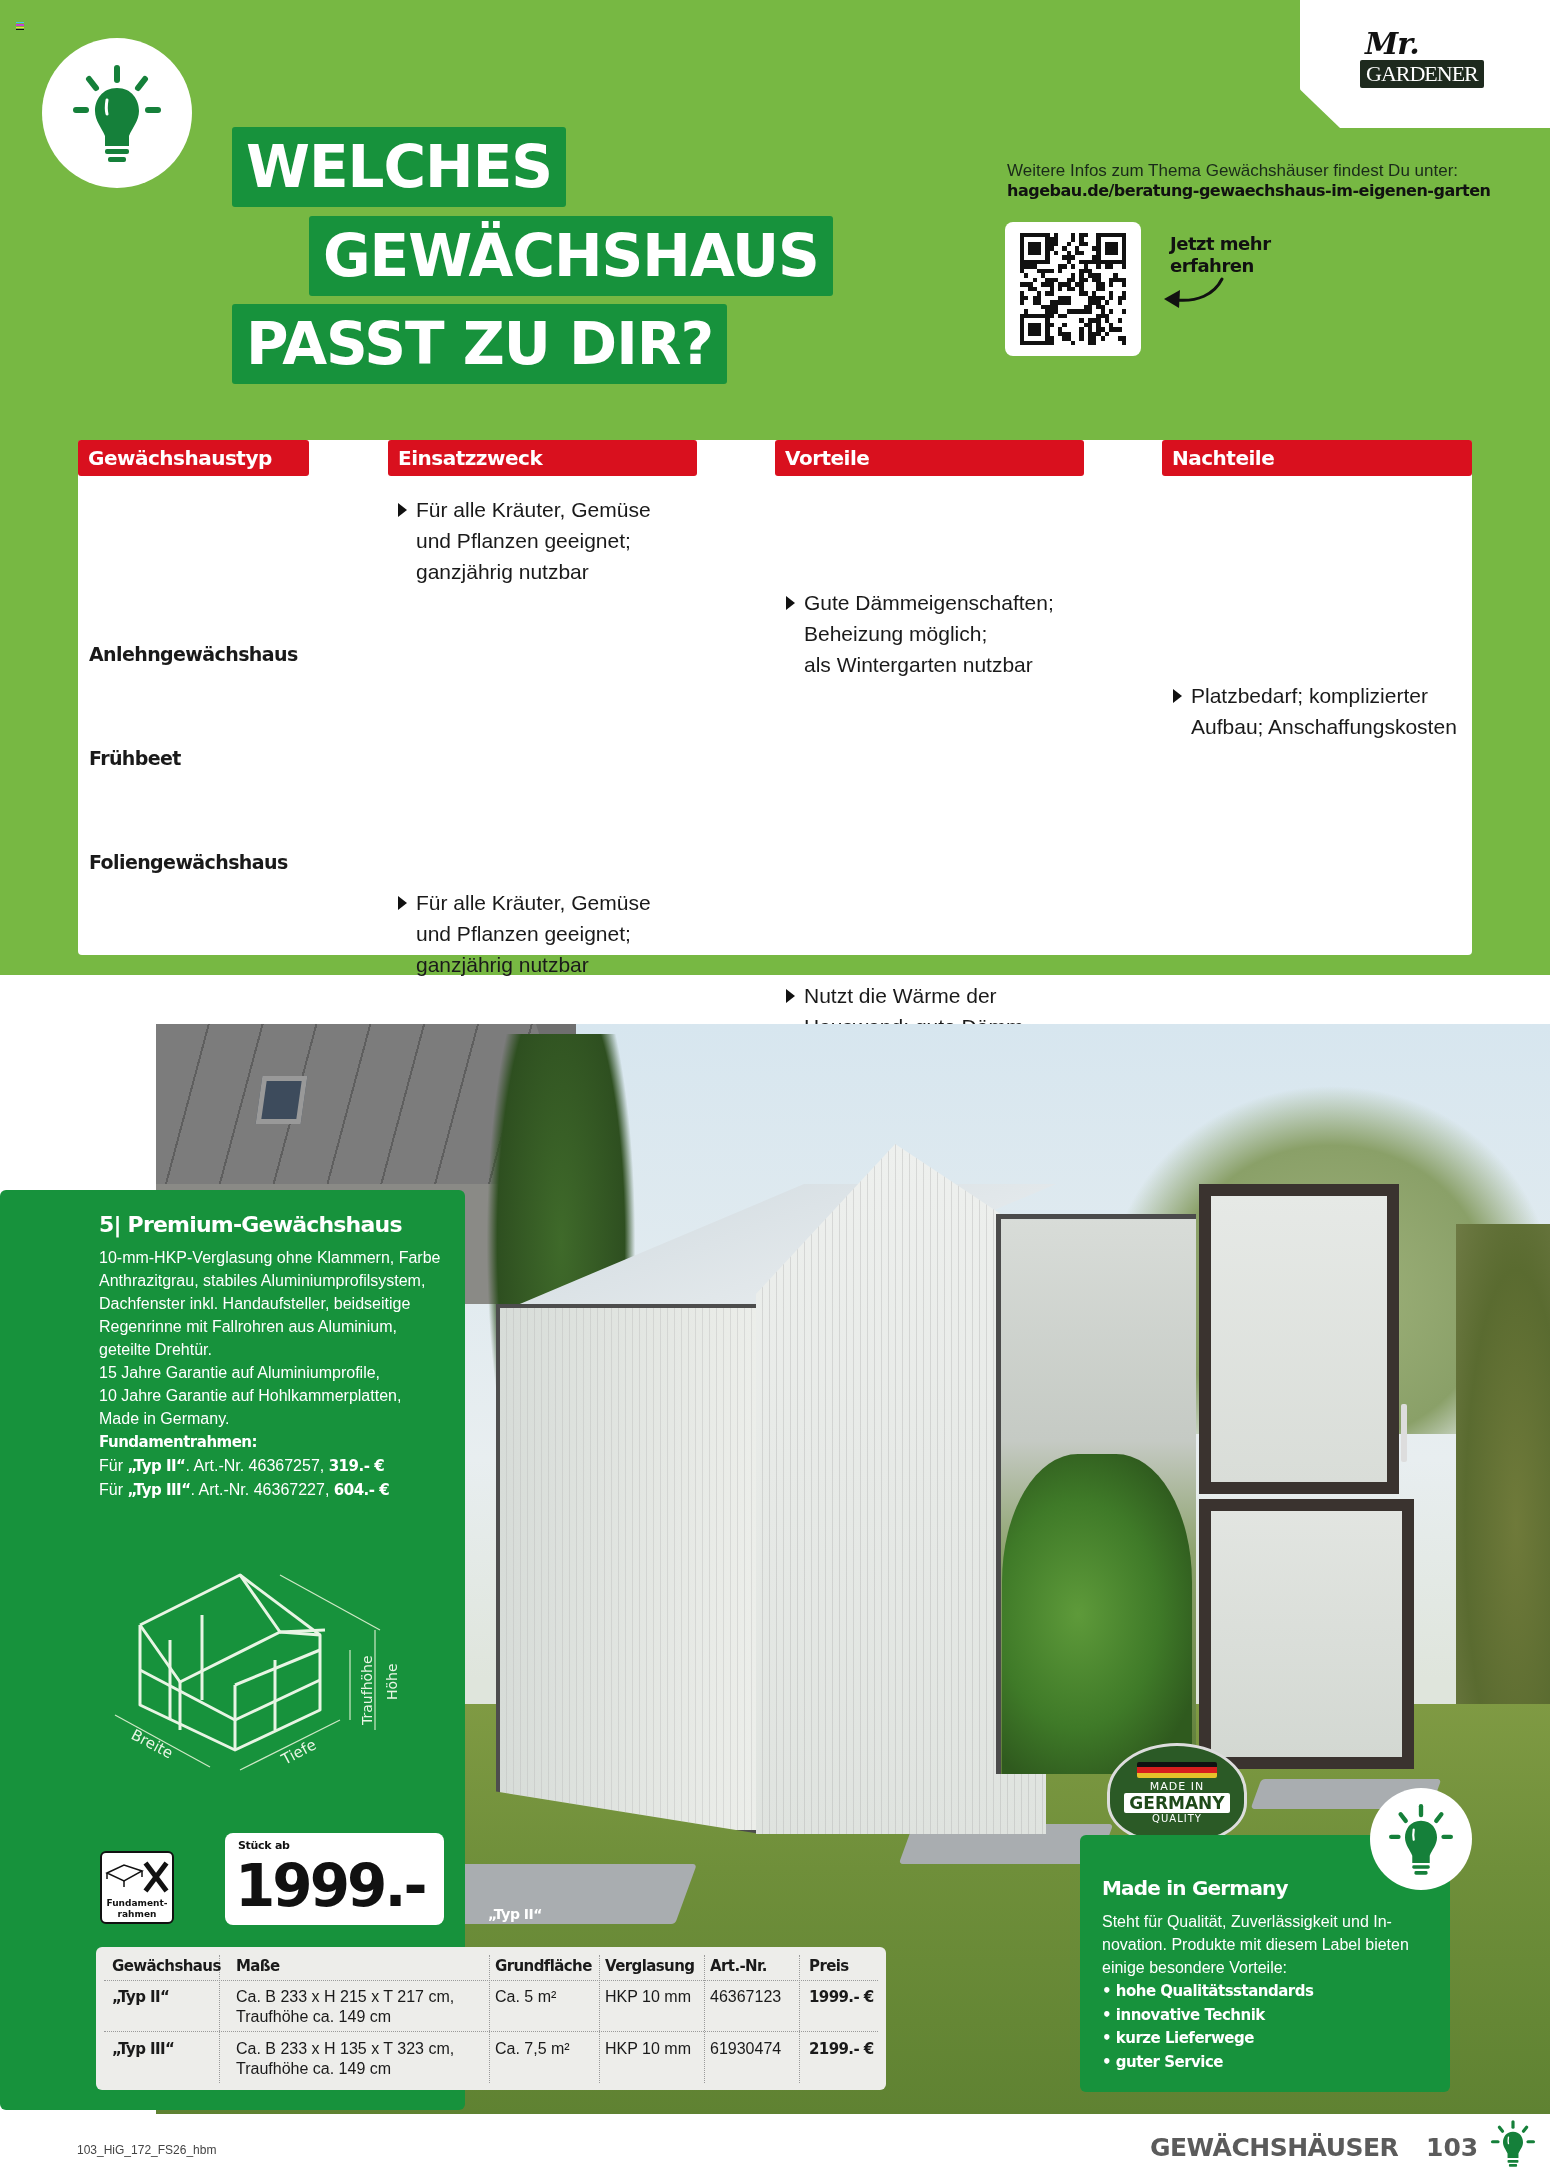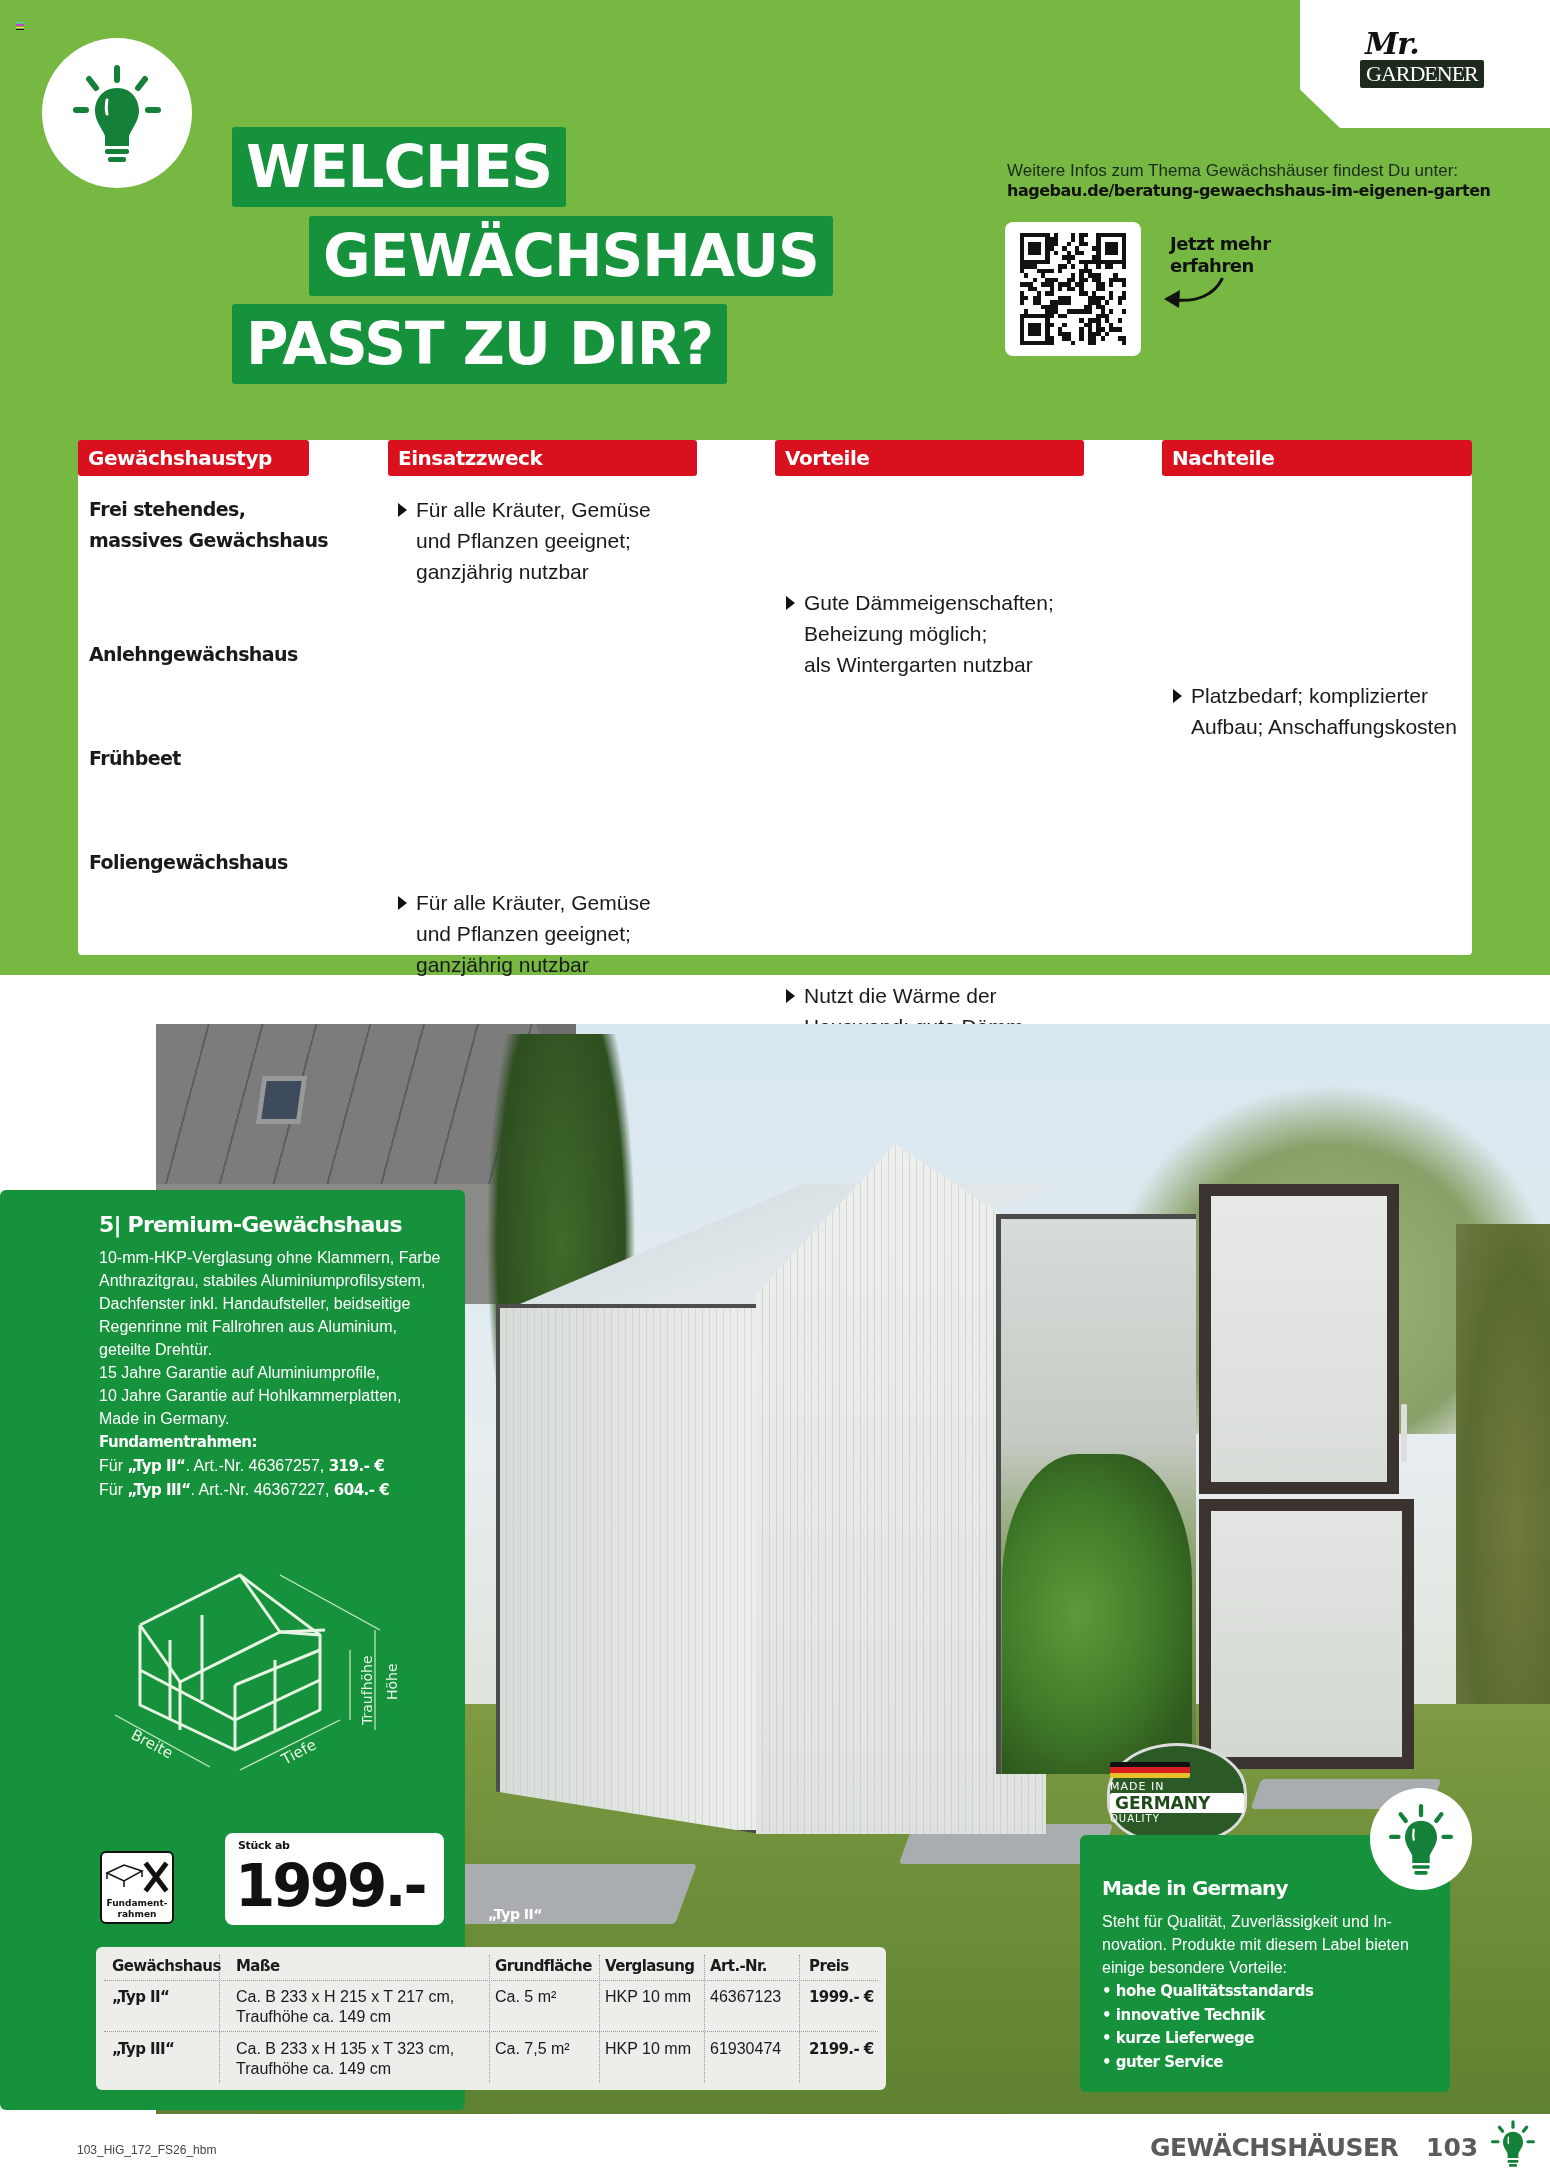--- a/index.html
+++ b/index.html
@@ -55,21 +55,21 @@
   .gh-side-ribs { position: absolute; inset: 0; background: repeating-linear-gradient(90deg, rgba(255,255,255,0.0) 0 6px, rgba(180,180,180,0.35) 6px 7px); }
   .gh-roof { position: absolute; left: 340px; top: 160px; width: 560px; height: 130px; background: linear-gradient(160deg, #cfd9df, #eef1f2); clip-path: polygon(0 100%, 55% 0, 100% 0, 45% 100%); border-bottom: 4px solid #4a4a4a; }
   .gh-front { position: absolute; left: 600px; top: 120px; width: 290px; height: 690px; background: linear-gradient(180deg, #eef0ee, #dfe3df); clip-path: polygon(0 150px, 48% 0, 100% 100px, 100% 100%, 0 100%); }
   .gh-front-ribs { position: absolute; inset: 0; background: repeating-linear-gradient(90deg, rgba(255,255,255,0) 0 6px, rgba(170,170,170,0.35) 6px 7px); }
   .gh-opening { position: absolute; left: 840px; top: 190px; width: 200px; height: 560px; background: linear-gradient(180deg, #d8dcd8 0%, #c5cac4 40%, #8ea36e 60%, #5b7c35 100%); border-left: 5px solid #4b4b4b; border-top: 5px solid #4b4b4b; }
   .gh-plants { position: absolute; left: 846px; top: 430px; width: 190px; height: 320px; background: radial-gradient(ellipse at 40% 50%, #5e9a3a 0%, #3f7a28 50%, #2f5a1e 80%); border-radius: 40% 40% 0 0; }
   .gh-door-top { position: absolute; left: 1043px; top: 160px; width: 200px; height: 310px; background: linear-gradient(180deg, #e6e9e6, #d9ddd8); border: 12px solid #3a332f; }
   .gh-door-bottom { position: absolute; left: 1043px; top: 475px; width: 215px; height: 270px; background: linear-gradient(180deg, #e2e5e1, #d3d8d2); border: 12px solid #3a332f; }
   .gh-handle { position: absolute; left: 1245px; top: 380px; width: 6px; height: 58px; background: #ddd; border-radius: 2px; }
 
-  .mig-badge { position: absolute; left: 1107px; top: 1743px; width: 140px; height: 100px; border-radius: 50% 50% 40% 40%; background: #2b5a26; border: 3px solid #ddd; display: flex; flex-direction: column; justify-content: center; }
+  .mig-badge { position: absolute; left: 1107px; top: 1743px; width: 140px; height: 100px; border-radius: 50% 50% 40% 40%; background: #2b5a26; border: 3px solid #ddd; display: flex; flex-direction: column; align-items: center; justify-content: center; }
   .mig-flag { width: 80px; height: 16px; background: linear-gradient(180deg, #111 0 33%, #d81e1e 33% 66%, #e6c12a 66% 100%); border-radius: 2px; margin-bottom: 2px; }
   .mig-made { font-family: "DejaVu Sans", sans-serif; font-size: 11px; color: #fff; letter-spacing: 1px; }
   .mig-germany { background: #fff; color: #1f4a1a; font-family: "DejaVu Sans", sans-serif; font-weight: bold; font-size: 17px; padding: 0 5px; border-radius: 2px; }
   .mig-quality { font-family: "DejaVu Sans", sans-serif; font-size: 10px; color: #fff; letter-spacing: 1px; }
 
   .typ-label { position: absolute; left: 488px; top: 1906px; font-family: "DejaVu Sans", sans-serif; font-weight: bold; font-size: 14px; color: #fff; letter-spacing: -0.5px; }
 
   
   .prod-panel { position: absolute; left: 0; top: 1190px; width: 465px; height: 920px; background: #17923c; border-radius: 6px; }
   .prod-title { position: absolute; left: 99px; top: 1212px; font-family: "DejaVu Sans", sans-serif; font-weight: bold; font-size: 22px; color: #fff; letter-spacing: -0.8px; }
@@ -784,24 +784,20 @@
     <path d="M60 4 C52 20 35 27 14 25" stroke="#111" stroke-width="3" fill="none" stroke-linecap="round"></path>
     <polygon points="2,24 18,15 17,33" fill="#111"></polygon>
   </svg>
 
   <div class="cmp-panel"></div>
   <div class="cmp-header" style="left:78px; width:231px;">Gewächshaustyp</div>
   <div class="cmp-header" style="left:388px; width:309px;">Einsatzzweck</div>
   <div class="cmp-header" style="left:775px; width:309px;">Vorteile</div>
   <div class="cmp-header" style="left:1162px; width:310px;">Nachteile</div>
 
-  <div class="cmp-col cmp-type" style="left:89px; top:494px;">
-    <div>Frei stehendes,</div>
-    <div>massives Gewächshaus</div>
-  </div>
   <div class="cmp-col bullet" style="left:396px; top:494px;">
     <div>Für alle Kräuter, Gemüse</div>
     <div>und Pflanzen geeignet;</div>
     <div>ganzjährig nutzbar</div>
   </div>
   <div class="cmp-col bullet" style="left:784px; top:494px;">
     <div>Gute Dämmeigenschaften;</div>
     <div>Beheizung möglich;</div>
     <div>als Wintergarten nutzbar</div>
   </div>

